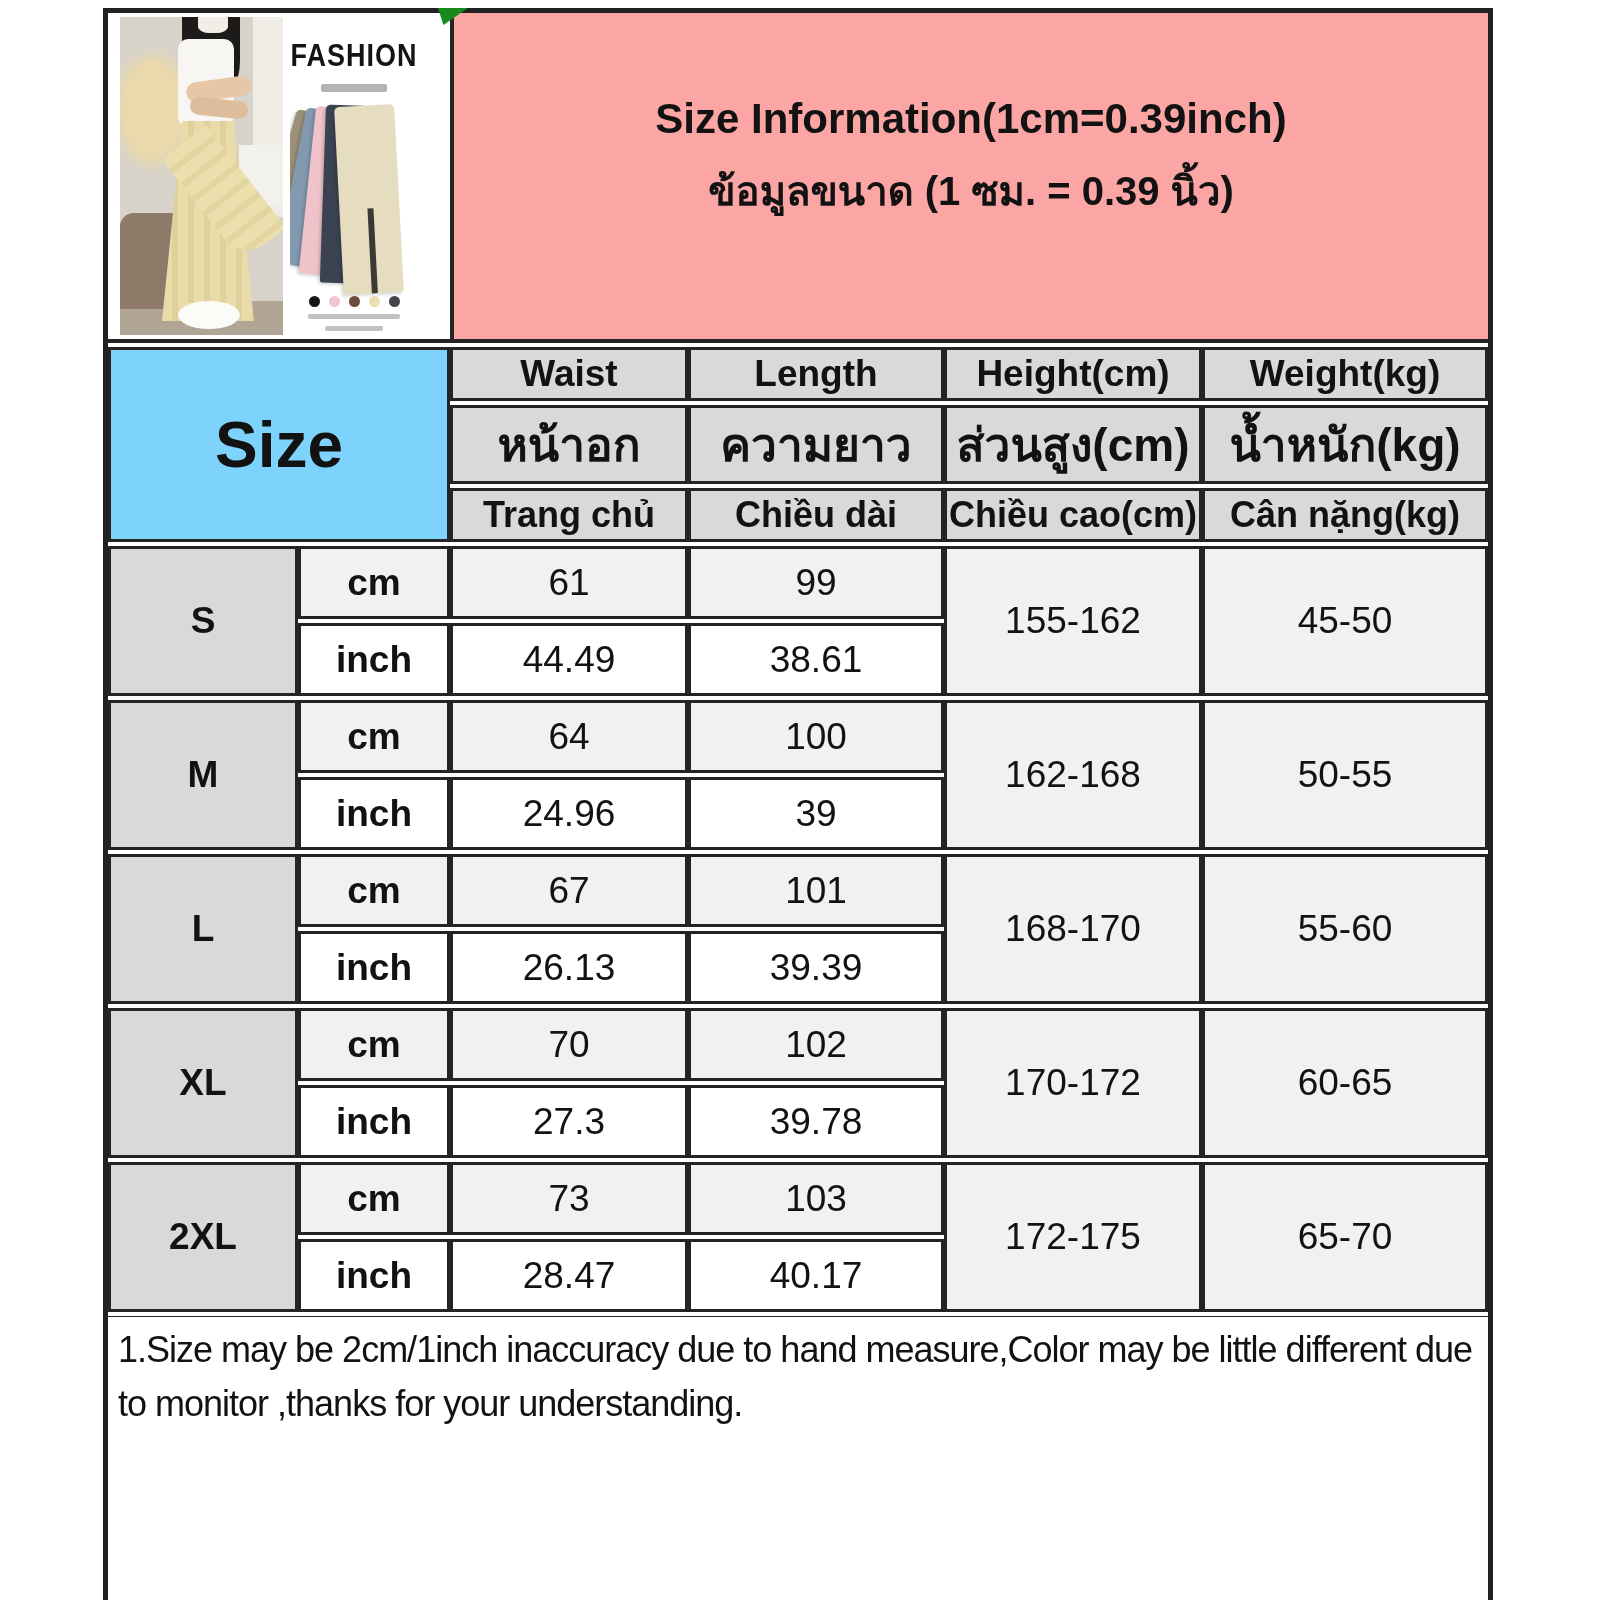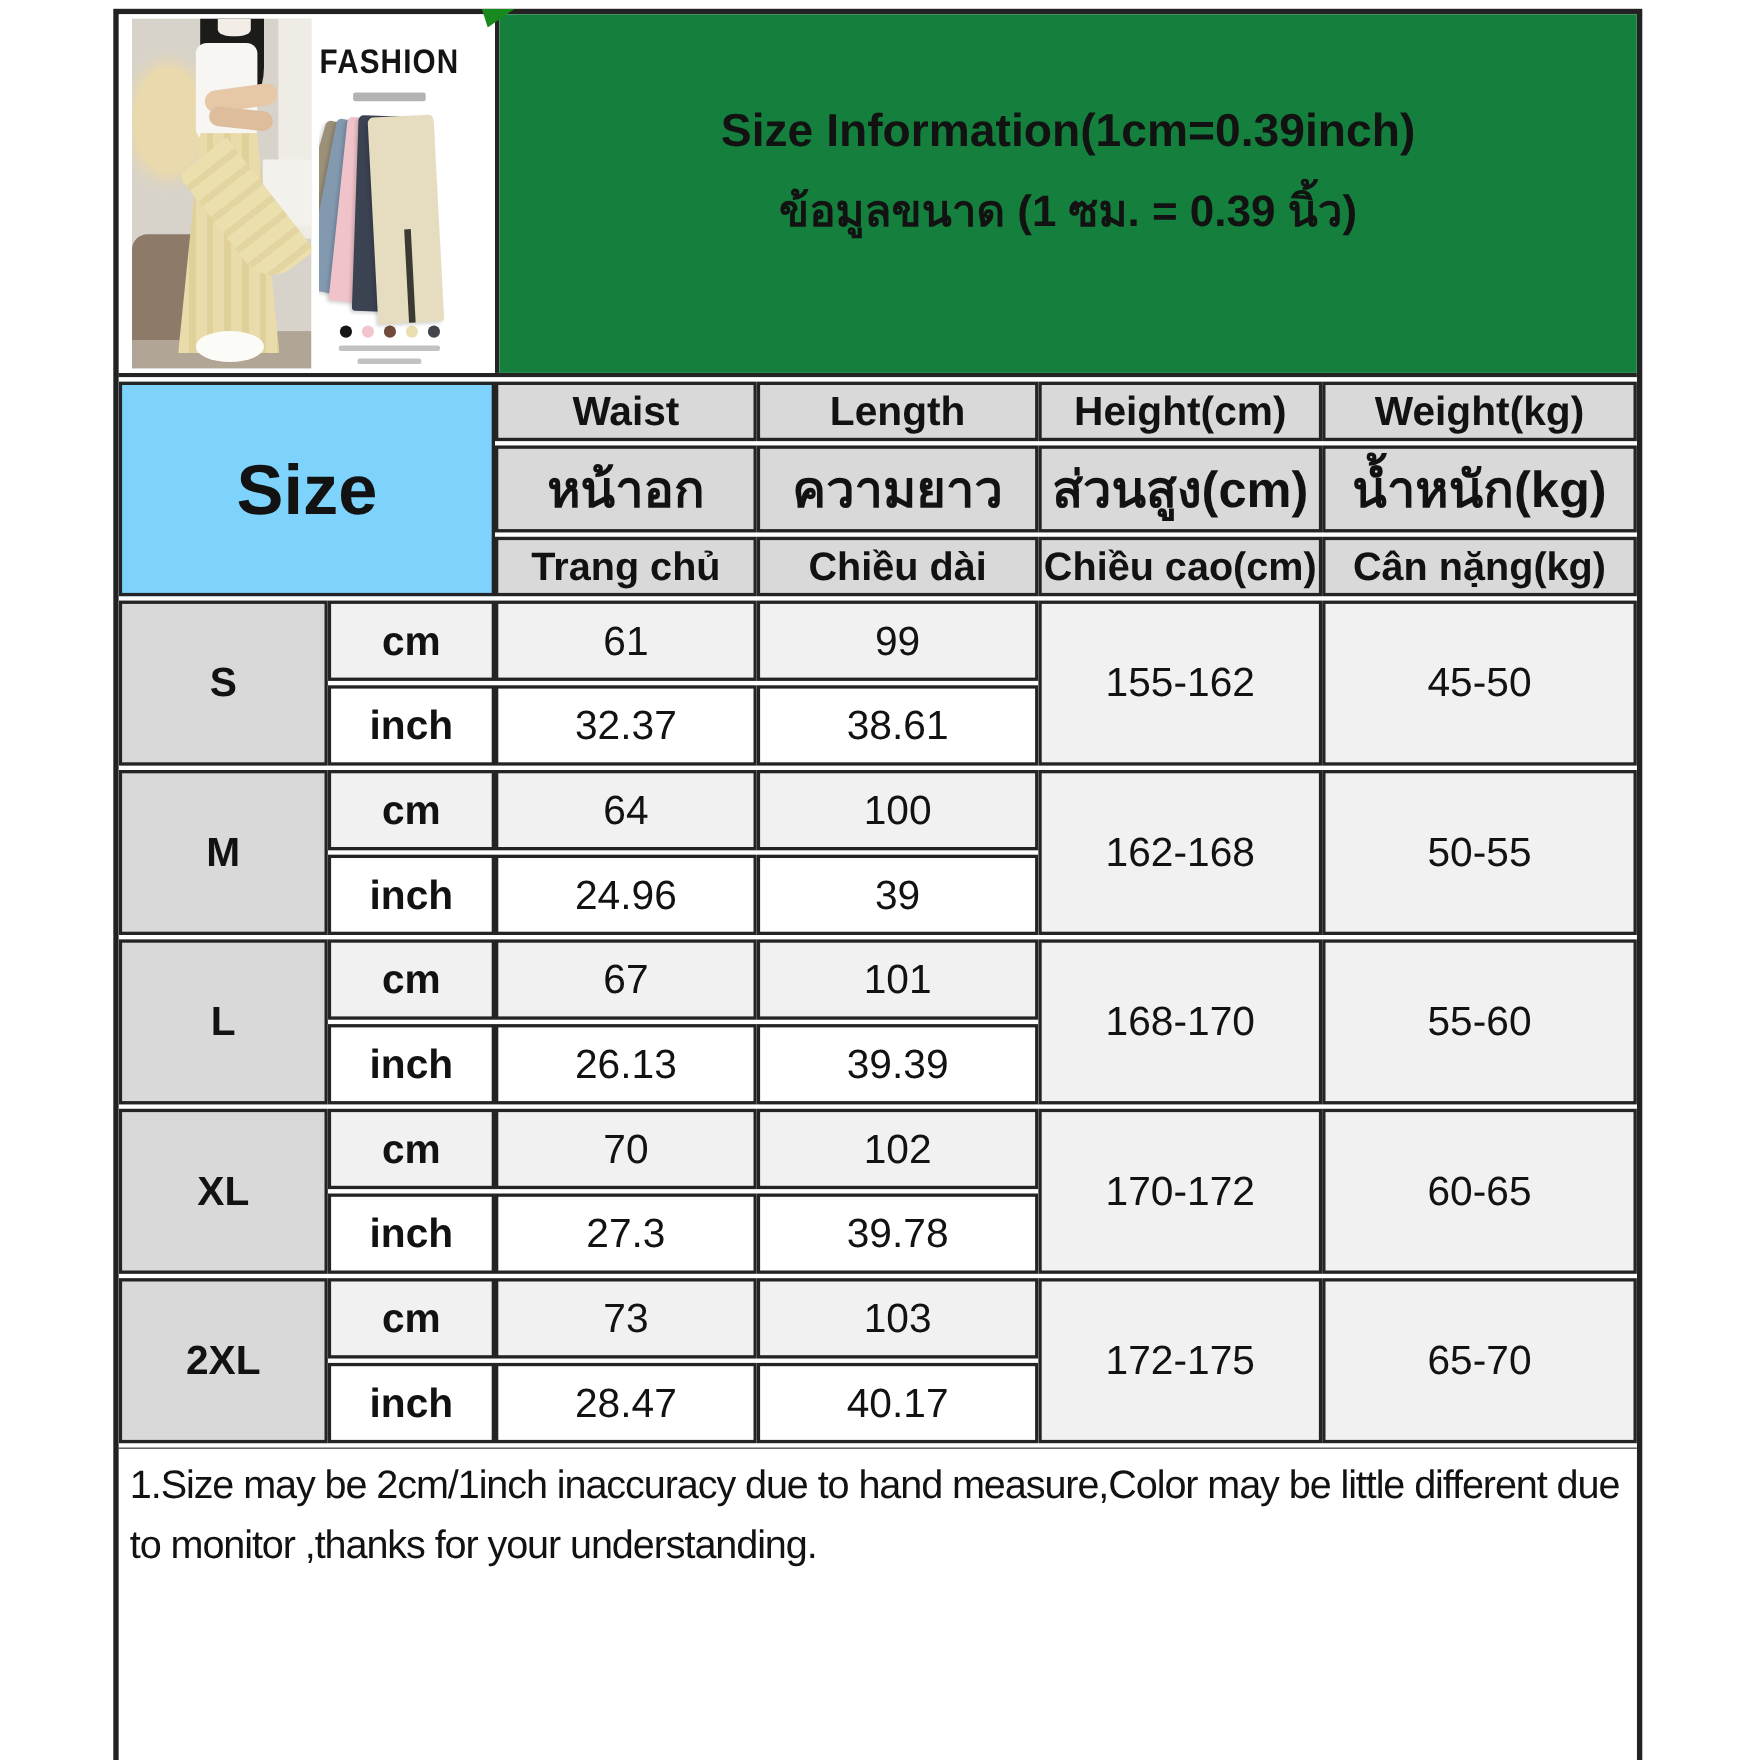--- a/index.html
+++ b/index.html
@@ -4,21 +4,21 @@
 <style>
   html,body{margin:0;padding:0;background:#fff;}
   .canvas{position:relative;width:1600px;height:1600px;background:#ffffff;overflow:hidden;
           font-family:"Liberation Sans","DejaVu Sans",sans-serif;color:#121212;}
   .wrapper{position:absolute;left:103px;top:8px;width:1390px;border:5px solid #222222;
            box-sizing:border-box;background:#ffffff;}
   
   .top{display:flex;height:326px;border-bottom:4px solid #242424;}
   .photos-cell{flex:0 0 342px;position:relative;background:#ffffff;overflow:hidden;}
   .vdivider{flex:0 0 4px;background:#242424;}
-  .title-cell{flex:1;background:#15803d;display:flex;flex-direction:column;justify-content:center;
+  .title-cell{flex:1;background:#fca5a5;display:flex;flex-direction:column;justify-content:center;
               align-items:center;gap:16px;padding-bottom:34px;}
   .title-en{font-size:42px;font-weight:bold;}
   .title-th{font-size:40px;font-weight:bold;}
   .title-vi{font-size:43px;font-weight:bold;}
   .green-flag{position:absolute;top:-5px;left:330px;width:30px;height:17px;background:#17891d;
               clip-path:polygon(0 0,100% 0,18% 100%);z-index:9;}
   
   .photo1{position:absolute;left:12px;top:4px;width:163px;height:318px;background:#d7d3ca;overflow:hidden;}
   .p1-door{position:absolute;right:0;top:0;width:30px;height:200px;background:#efece6;}
   .p1-stairs{position:absolute;right:0;top:128px;width:44px;height:60px;background:#f3f1ec;}
@@ -162,21 +162,21 @@
       <tr class="data">
         <td class="size-label" rowspan="2">S</td>
         <td class="unit shade">cm</td>
         <td class="shade">61</td>
         <td class="shade">99</td>
         <td class="shade" rowspan="2">155-162</td>
         <td class="shade" rowspan="2">45-50</td>
       </tr>
       <tr class="data">
         <td class="unit plain">inch</td>
-        <td class="plain">32.37</td>
+        <td class="plain">44.49</td>
         <td class="plain">38.61</td>
       </tr>
 
       <tr class="data">
         <td class="size-label" rowspan="2">M</td>
         <td class="unit shade">cm</td>
         <td class="shade">64</td>
         <td class="shade">100</td>
         <td class="shade" rowspan="2">162-168</td>
         <td class="shade" rowspan="2">50-55</td>

